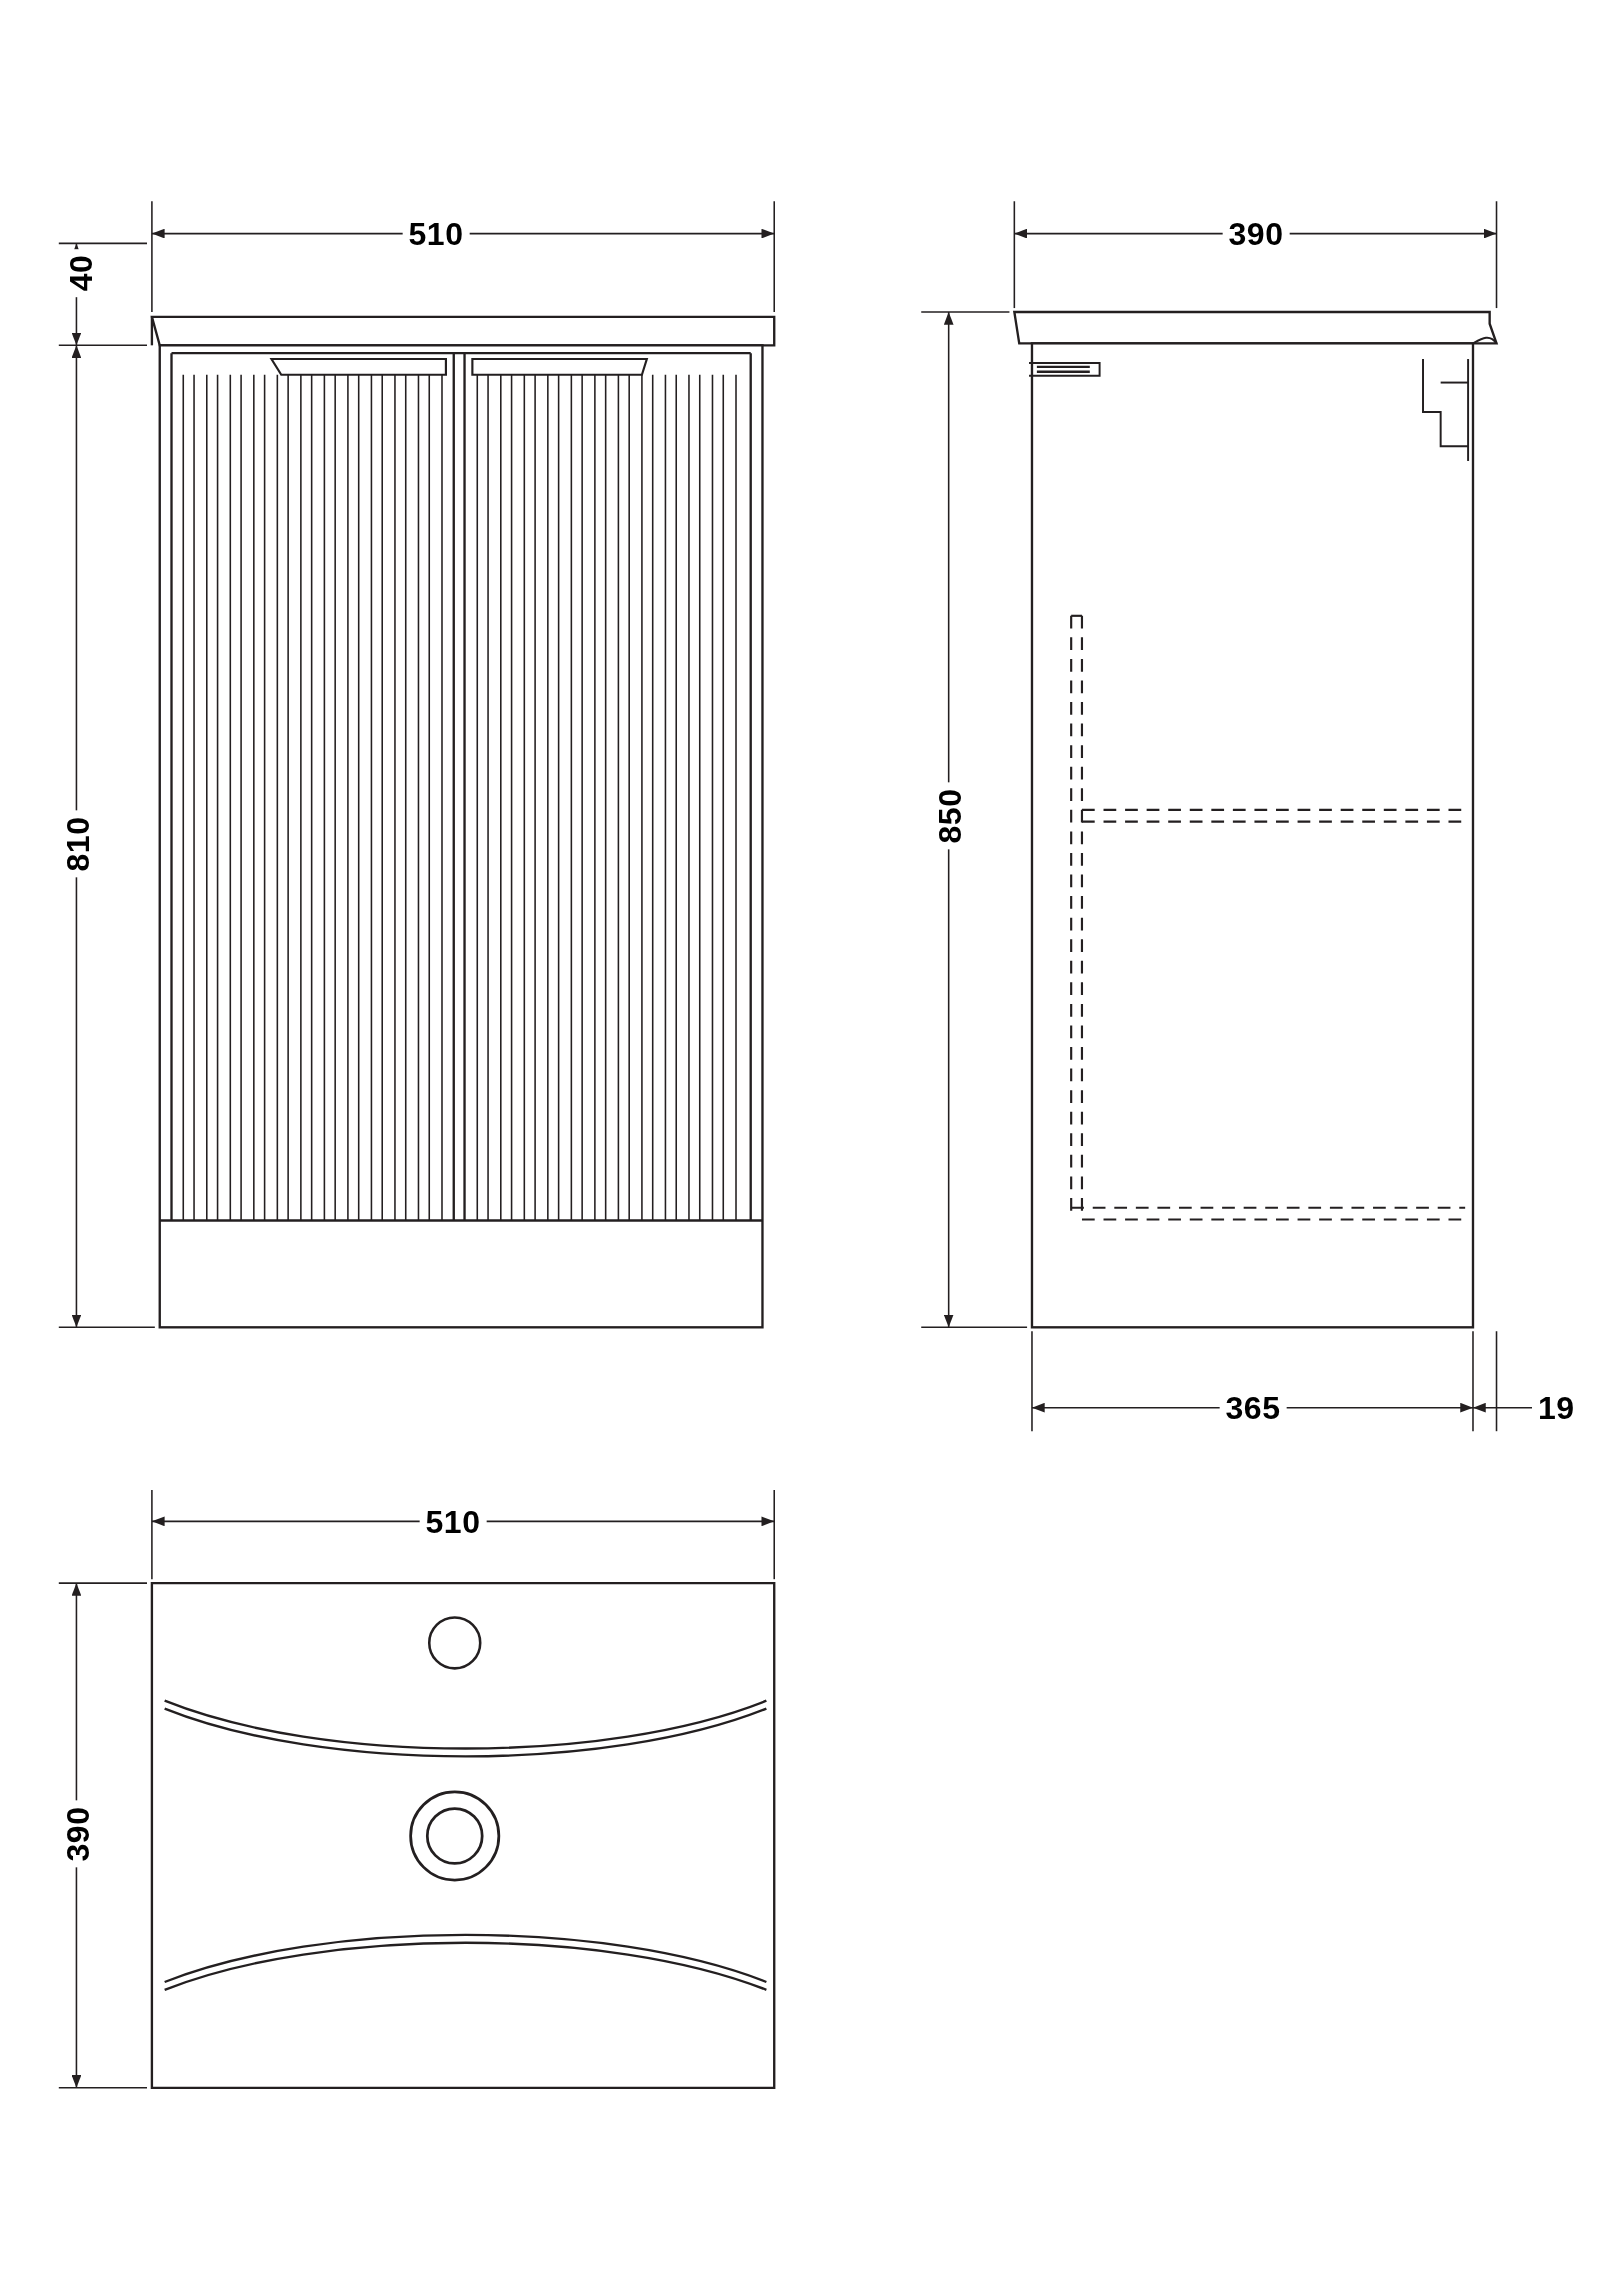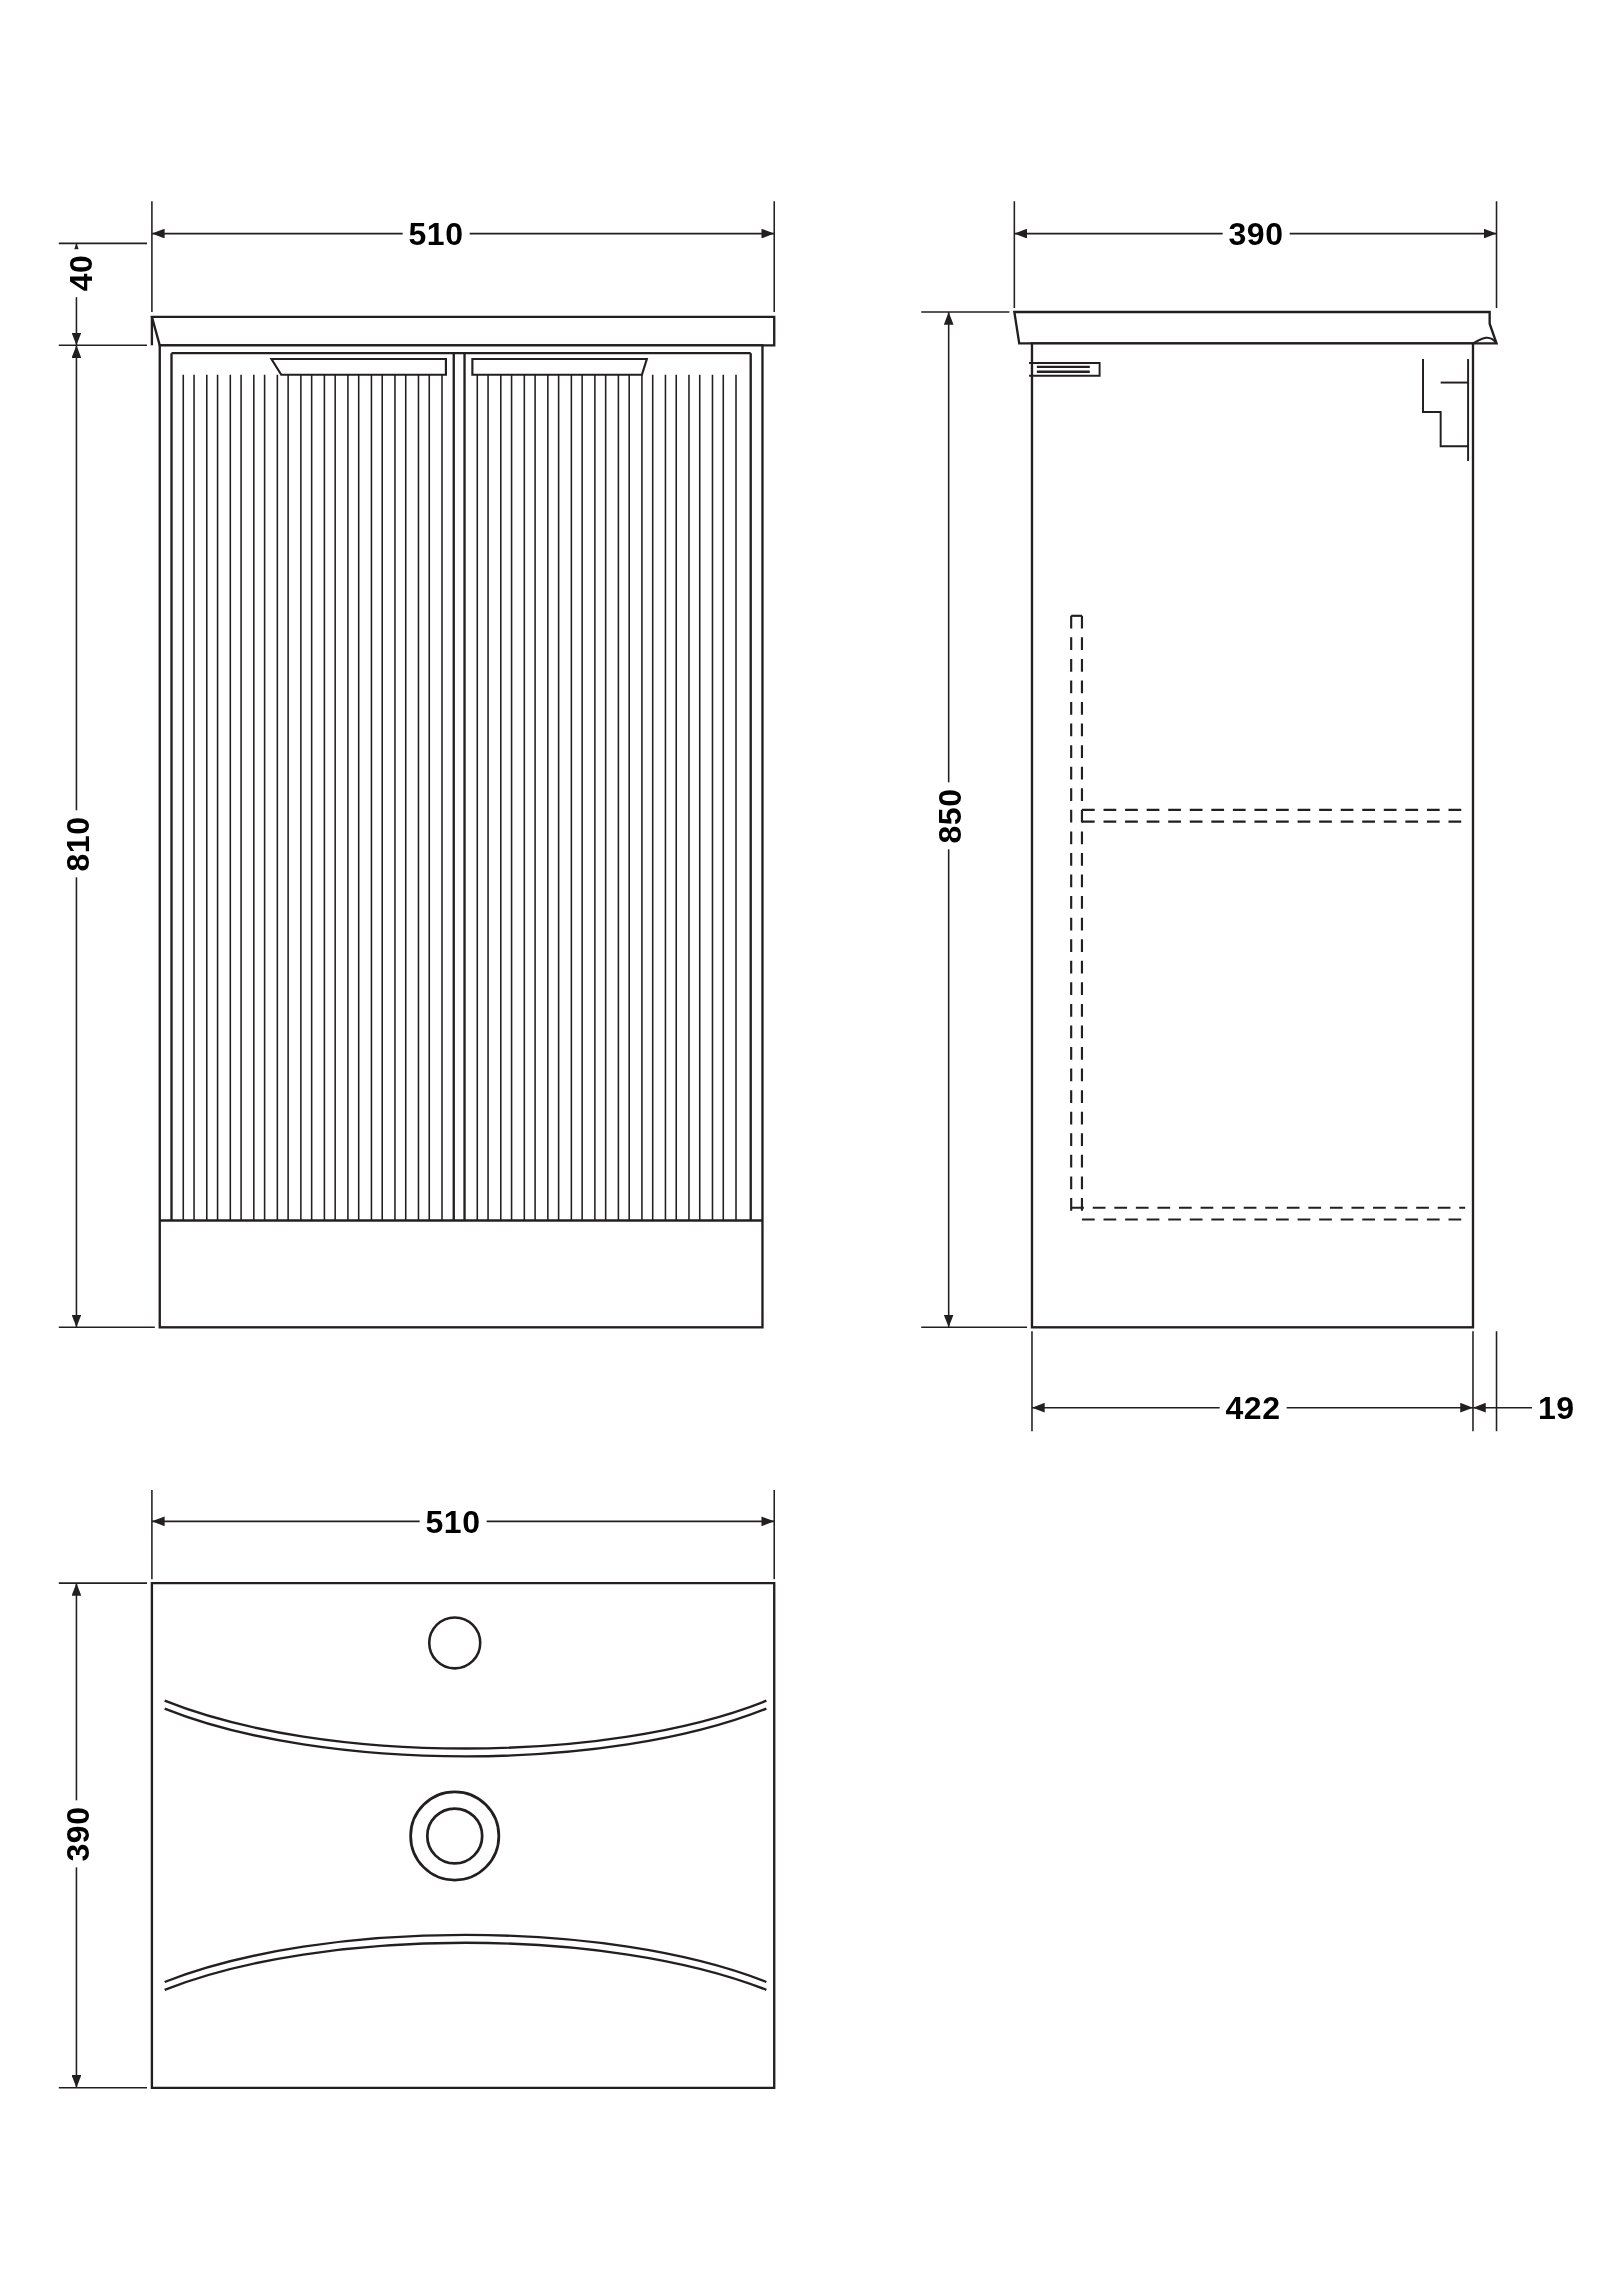--- a/index.html
+++ b/index.html
@@ -221,21 +221,21 @@
   <div class="dimtext" style="left:436px; top:218px; transform:translateX(-50%);">510</div>
 
   <div class="dimtext vert" style="left:57px; top:257px;">40</div>
 
   <div class="dimtext vert" style="left:45px; top:828px; transform:rotate(-90deg) translateX(0);">810</div>
 
   <div class="dimtext" style="left:1256px; top:218px; transform:translateX(-50%);">390</div>
 
   <div class="dimtext vert" style="left:917px; top:800px;">850</div>
 
-  <div class="dimtext" style="left:1253px; top:1392px; transform:translateX(-50%);">422</div>
+  <div class="dimtext" style="left:1253px; top:1392px; transform:translateX(-50%);">365</div>
 
   <div class="dimtext" style="left:1532px; top:1392px;">19</div>
 
   <div class="dimtext" style="left:453px; top:1506px; transform:translateX(-50%);">510</div>
 
   <div class="dimtext vert" style="left:45px; top:1818px;">390</div>
 
 </div>
 
 

